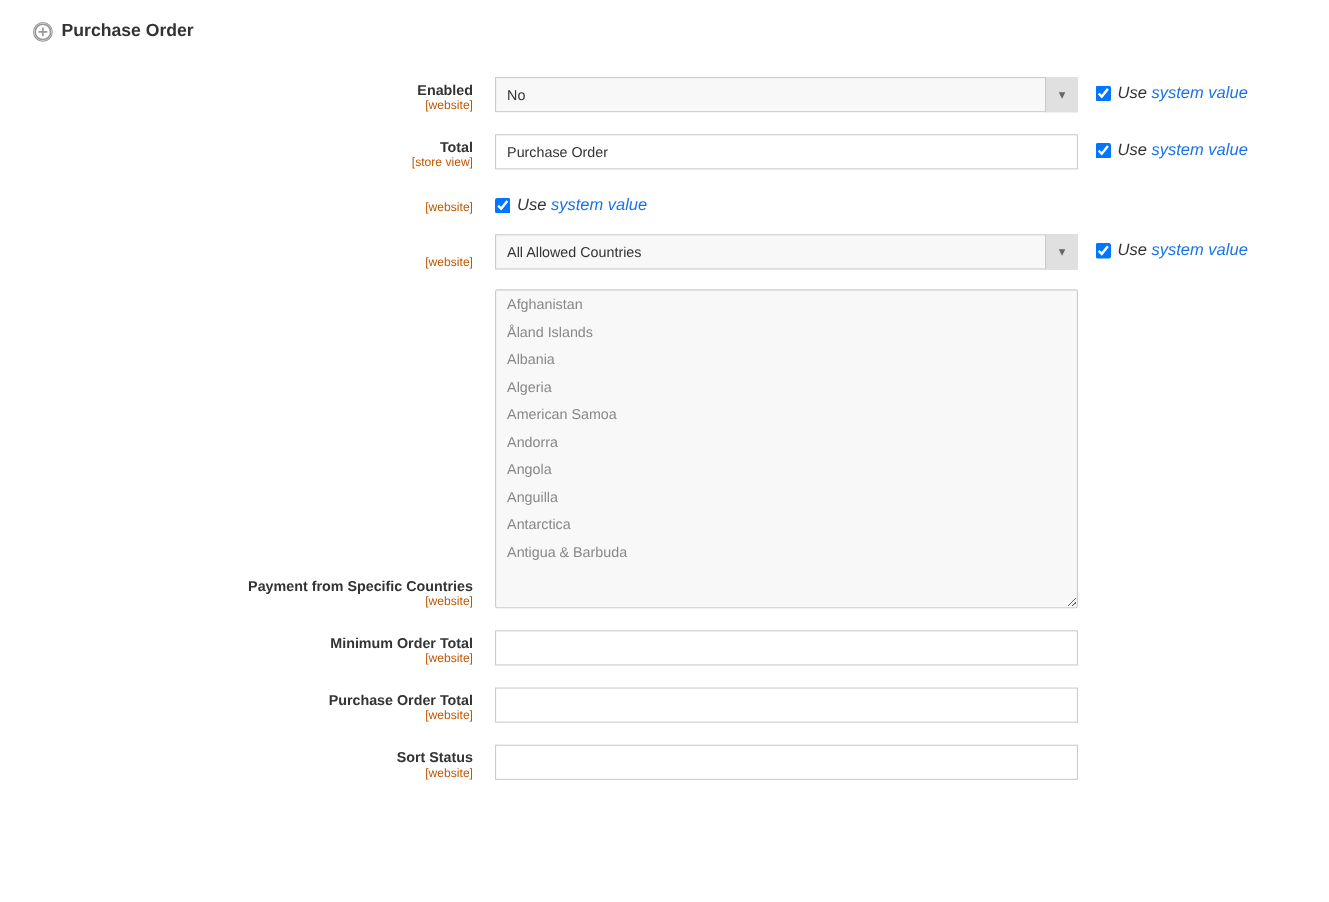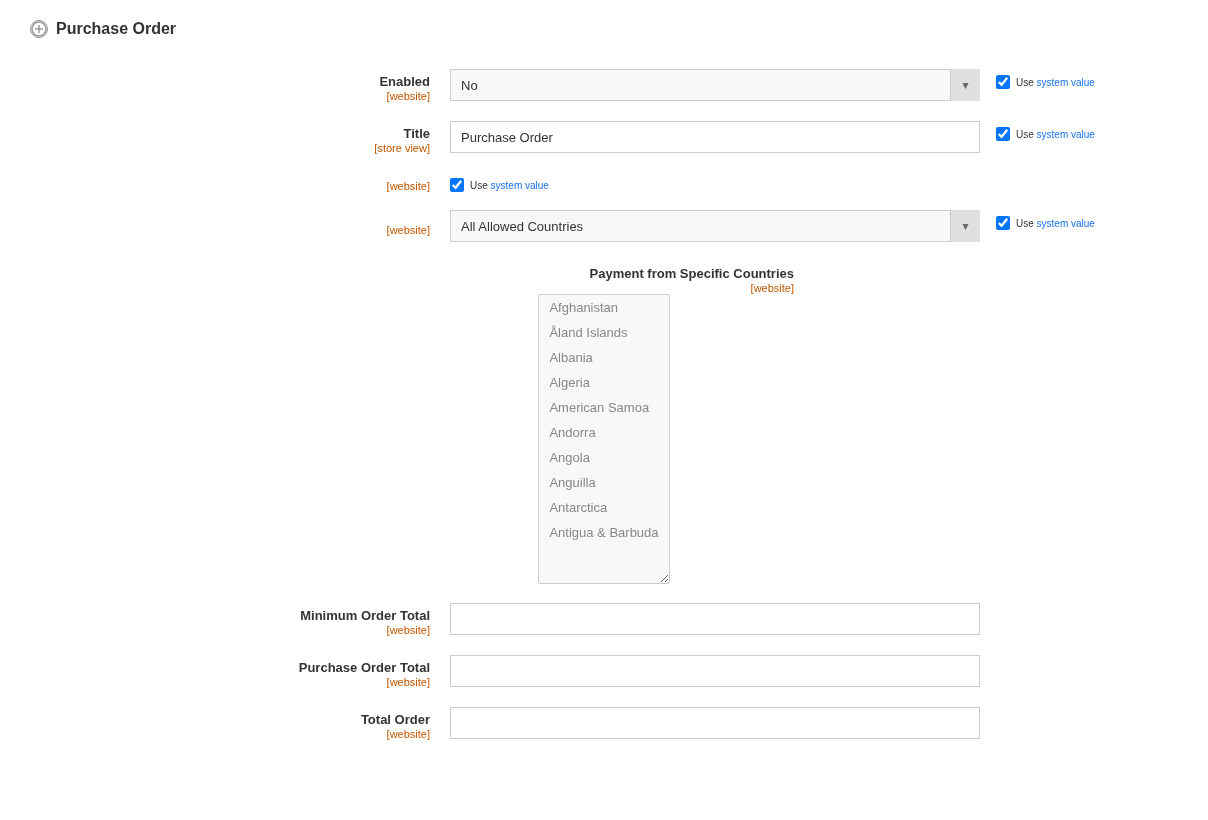--- a/index.html
+++ b/index.html
@@ -42,21 +42,21 @@
     }
 
     .section-title {
       font-size: 16px;
       font-weight: 600;
       color: #333;
     }
 
     .form-row {
       display: flex;
-      align-items: center;
+      align-items: flex-end;
       margin-bottom: 18px;
     }
 
     .form-label-cell {
       width: 420px;
       min-width: 420px;
       text-align: right;
       padding-right: 20px;
       padding-top: 6px;
     }
@@ -159,31 +159,31 @@
       padding-top: 6px;
     }
 
     .use-system-checkbox {
       width: 14px;
       height: 14px;
       cursor: pointer;
     }
 
     .use-system-label {
-      font-size: 10px;
-      color: #333;
+      font-size: 15px;
+      color: #333;
+      font-style: italic;
     }
 
     .use-system-label span {
       color: #1a73e8;
     }
 
     .specific-countries-row {
-      align-items: center;
-      flex-direction: column;
+      align-items: flex-end;
     }
 
     .specific-countries-row .form-label-cell {
       padding-top: 6px;
     }
   </style>
 </head>
 <body>
 
 <div class="page-container">
@@ -216,21 +216,21 @@
       </div>
       <div class="use-system-value">
         <input type="checkbox" class="use-system-checkbox" checked="" style="">
         <label class="use-system-label">Use <span>system value</span></label>
       </div>
     </div>
   </div>
 
   <div class="form-row">
     <div class="form-label-cell">
-      <span class="form-label">Title</span>
+      <span class="form-label">Total</span>
       <span class="form-scope">[store view]</span>
     </div>
     <div class="form-control-cell">
       <div class="form-input-wrapper">
         <input type="text" class="form-text-input" value="Purchase Order" style="">
       </div>
       <div class="use-system-value">
         <input type="checkbox" class="use-system-checkbox" checked="" style="">
         <label class="use-system-label">Use <span>system value</span></label>
       </div>
@@ -312,21 +312,21 @@
     </div>
     <div class="form-control-cell">
       <div class="form-input-wrapper">
         <input type="text" class="form-text-input" value="" style="">
       </div>
     </div>
   </div>
 
   <div class="form-row">
     <div class="form-label-cell">
-      <span class="form-label">Total Order</span>
+      <span class="form-label">Sort Status</span>
       <span class="form-scope">[website]</span>
     </div>
     <div class="form-control-cell">
       <div class="form-input-wrapper">
         <input type="text" class="form-text-input" value="" style="">
       </div>
     </div>
   </div>
 
 </div>

